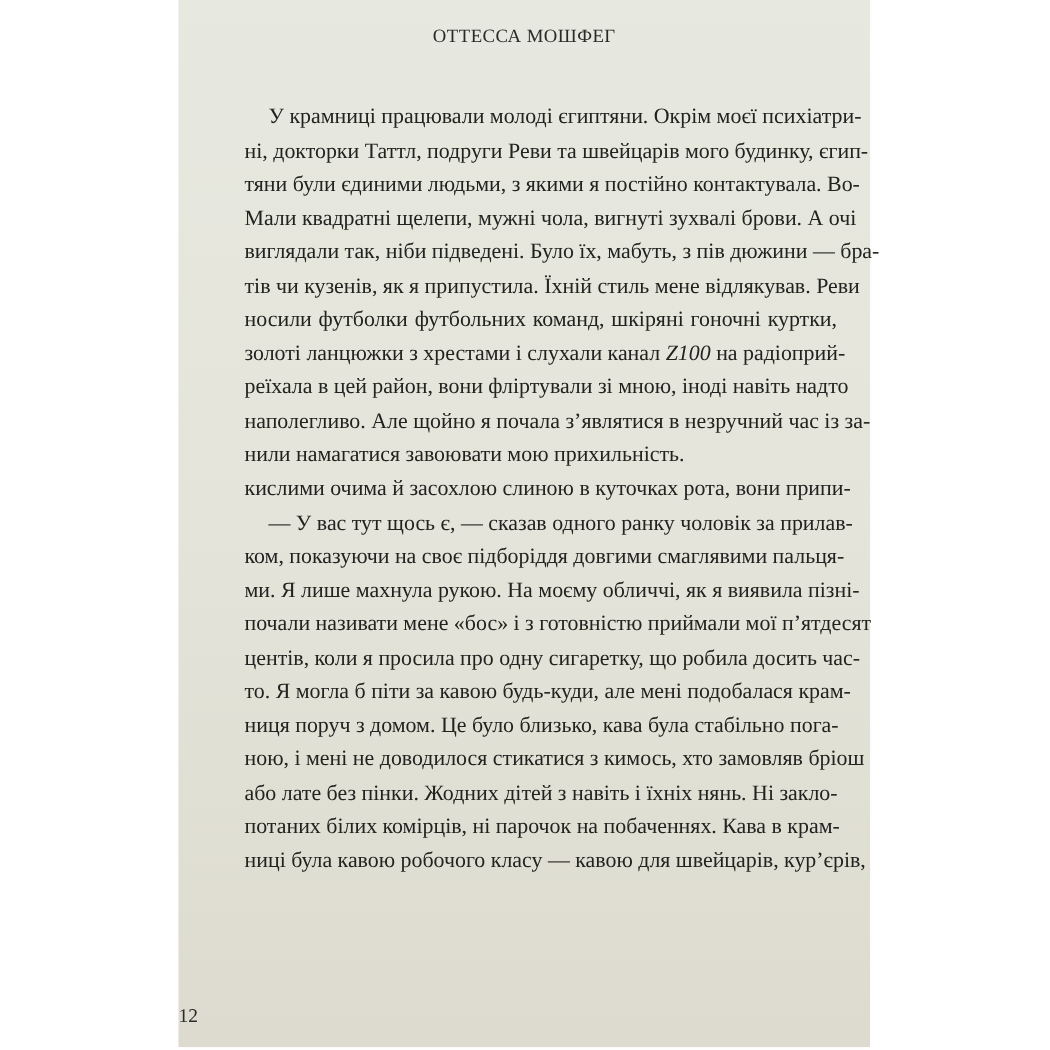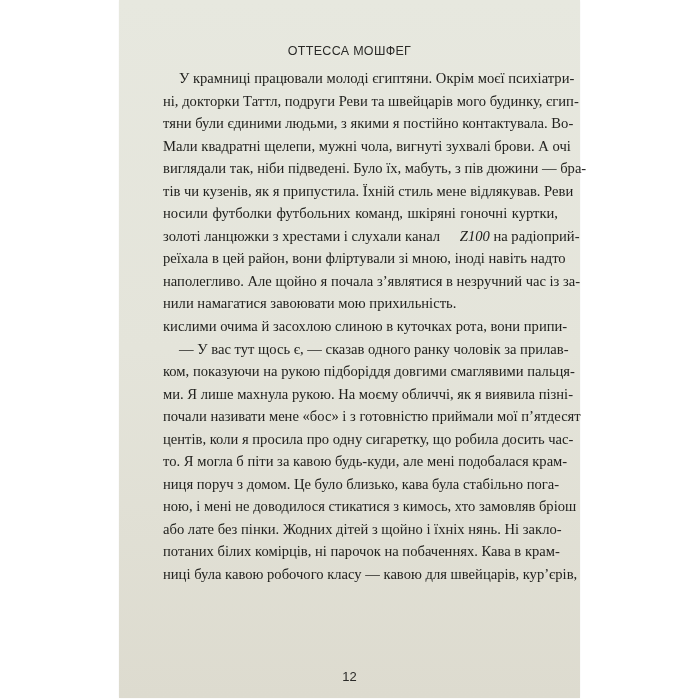--- a/index.html
+++ b/index.html
@@ -14,25 +14,25 @@
       position: absolute;
       left: 119px;
       top: 0;
       width: 461px;
       height: 698px;
       background: linear-gradient(180deg, #e7e8df 0%, #e4e4da 50%, #dddbcf 100%);
       box-shadow: 0 0 2px rgba(0,0,0,0.05);
     }
     .running-head {
       position: absolute;
-      top: 44px;
+      top: 17px;
       left: 0;
       width: 100%;
       text-align: center;
-      font-family: Liberation Sans, sans-serif;
+      font-family: Liberation Serif, serif;
       font-size: 12.5px;
       letter-spacing: 0.3px;
       color: #2a2a28;
     }
     .ghost-head {
       position: absolute;
       top: 33px;
       left: 230px;
       font-family: "Liberation Serif", serif;
       font-size: 12px;
@@ -56,28 +56,28 @@
       text-align: justify;
       text-align-last: justify;
       height: 22.55px;
     }
     .line.last {
       text-align-last: left;
     }
     .line.indent {
       padding-left: 16px;
     }
-    .line i { font-style: italic; margin-left: 16px; }
+    .line i { font-style: italic; }
     .folio {
       position: absolute;
       top: 669px;
       left: 0;
       width: 100%;
-      text-align: center;
-      font-family: Liberation Sans, sans-serif;
+      text-align: left;
+      font-family: Liberation Serif, serif;
       font-size: 13px;
       color: #2a2a28;
     }
   </style>
 </head>
 <body>
 
 <div class="page">
   <div class="ghost-head"></div>
   <div class="running-head">ОТТЕССА МОШФЕГ</div>
@@ -91,28 +91,28 @@
         <span class="line">тів чи кузенів, як я припустила. Їхній стиль мене відлякував. Реви</span>
         <span class="line">носили футболки футбольних команд, шкіряні гоночні куртки,</span>
         <span class="line">золоті ланцюжки з хрестами і слухали канал <i>Z100</i> на радіоприй-</span>
         <span class="line">реїхала в цей район, вони фліртували зі мною, іноді навіть надто</span>
         <span class="line">наполегливо. Але щойно я почала з’являтися в незручний час із за-</span>
         <span class="line last">нили намагатися завоювати мою прихильність.</span>
         <span class="line">кислими очима й засохлою слиною в куточках рота, вони припи-</span>
       </div>
       <div>
         <span class="line indent">— У вас тут щось є, — сказав одного ранку чоловік за прилав-</span>
-        <span class="line">ком, показуючи на рукою підборіддя довгими смаглявими пальця-</span>
+        <span class="line">ком, показуючи на своє підборіддя довгими смаглявими пальця-</span>
         <span class="line">ми. Я лише махнула рукою. На моєму обличчі, як я виявила пізні-</span>
       </div>
       <div>
         <span class="line">почали називати мене «бос» і з готовністю приймали мої п’ятдесят</span>
         <span class="line">центів, коли я просила про одну сигаретку, що робила досить час-</span>
         <span class="line">то. Я могла б піти за кавою будь-куди, але мені подобалася крам-</span>
         <span class="line">ниця поруч з домом. Це було близько, кава була стабільно пога-</span>
         <span class="line">ною, і мені не доводилося стикатися з кимось, хто замовляв бріош</span>
-        <span class="line">або лате без пінки. Жодних дітей з щойно і їхніх нянь. Ні закло-</span>
+        <span class="line">або лате без пінки. Жодних дітей з навіть і їхніх нянь. Ні закло-</span>
         <span class="line">потаних білих комірців, ні парочок на побаченнях. Кава в крам-</span>
         <span class="line">ниці була кавою робочого класу — кавою для швейцарів, кур’єрів,</span>
       </div>
     </div>
   <div class="folio">12</div>
 </div>
 
 </body></html>

